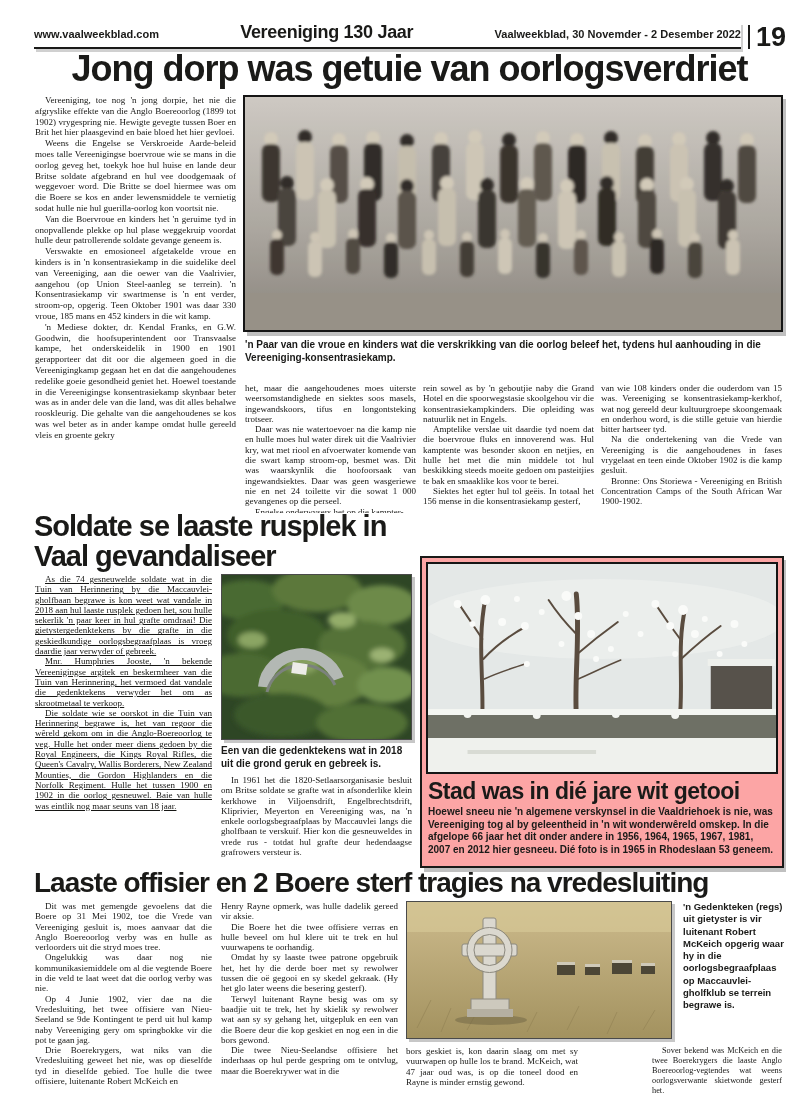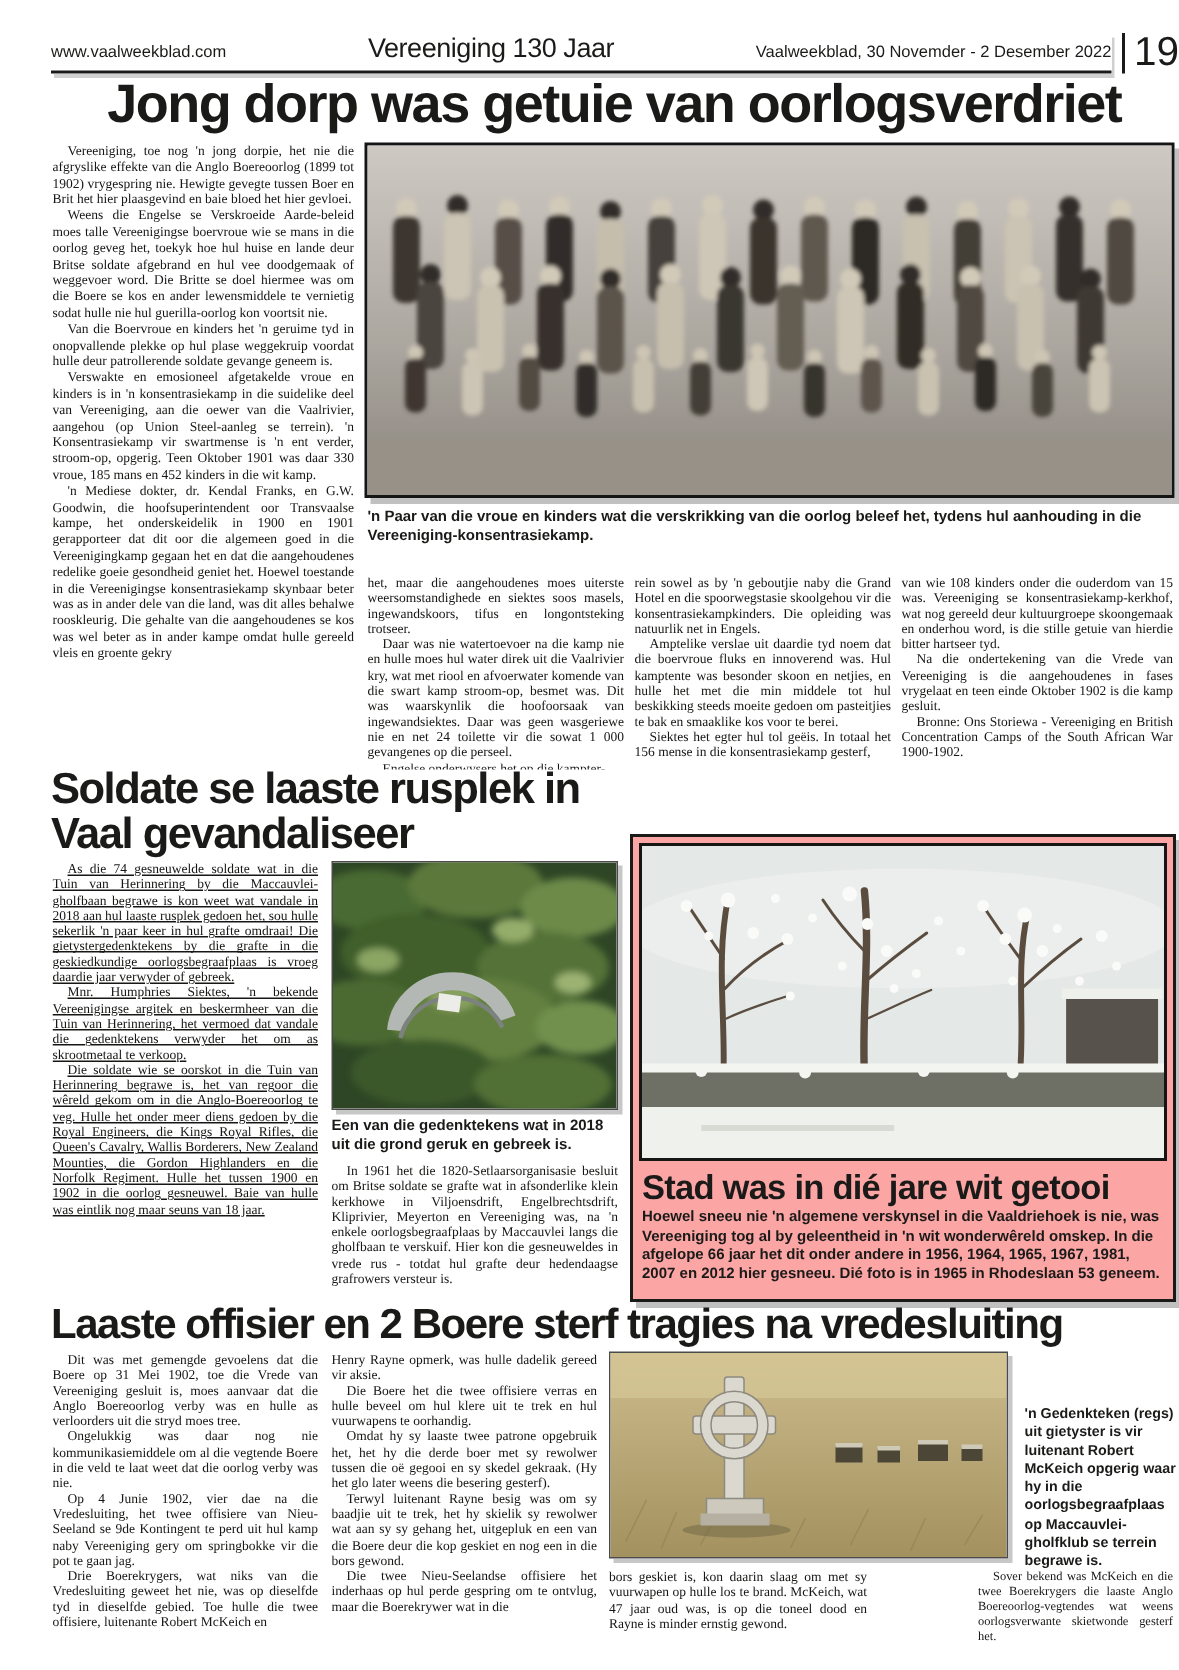--- a/index.html
+++ b/index.html
@@ -4,22 +4,22 @@
 <style>
   * { margin:0; padding:0; box-sizing:border-box; }
   html,body { background:#ffffff; }
   .page {
     position:relative; width:786px; height:1113px; background:#ffffff;
     font-family:"Liberation Serif", serif; color:#1a1a18; overflow:hidden;
   }
   
   .masthead {
     position:absolute; left:34px; top:22px; width:752px;
-    display:flex; 
-    font-family:"Liberation Sans", sans-serif; font-weight:normal;
+    display:flex; align-items:flex-end;
+    font-family:"Liberation Sans", sans-serif; font-weight:bold;
   }
   .masthead-main {
     flex:1; display:flex; align-items:baseline; justify-content:space-between;
     border-bottom:2px solid #1a1a18; padding-bottom:4px;
     box-shadow:2px 3px 0 rgba(150,150,150,.45);
   }
   .site-url { font-size:11px; letter-spacing:0; }
   .edition-banner { font-size:18px; letter-spacing:-0.3px; }
   .edition-date { font-size:11px; }
   .page-number { font-size:27px; line-height:24px; padding-left:6px; margin-left:7px;
@@ -68,21 +68,21 @@
   }
   #monument-photo { left:221px; top:574px; width:191px; height:166px; }
   #cross-photo { left:406px; top:901px; width:266px; height:138px; }
   
   .caption {
     position:absolute; font-family:Liberation Sans, sans-serif; font-weight:bold;
     font-size:10px; line-height:12.5px; color:#1a1a18;
   }
   #a1cap { left:245px; top:339px; width:537px; }
   #a2cap { left:221px; top:745px; width:191px; }
-  #a3cap { left:683px; top:901px; width:101px; font-size:9.5px; line-height:12.3px;margin-top:36px; }
+  #a3cap { left:683px; top:901px; width:101px; font-size:9.5px; line-height:12.3px; }
   
   .snow-box {
     position:absolute; left:420px; top:556px; width:364px; height:312px;
     background:#fca5a5; border:2px solid #1a1a18; padding:4px;
     box-shadow:4px 4px 0 rgba(130,130,130,.5);
   }
   .snow-photo { border:2px solid #151515; width:352px; height:212px; background:#e4e8e7; }
   .snow-photo svg { display:block; width:100%; height:100%; }
   .snow-headline {
     font:bold 23px/26px "Liberation Sans", sans-serif; letter-spacing:-0.5px;
@@ -203,21 +203,21 @@
   <div id="a1c4" class="body-col cont">
       <p>van wie 108 kinders onder die ouderdom van 15 was. Vereeniging se konsentrasiekamp-kerkhof, wat nog gereeld deur kultuurgroepe skoongemaak en onderhou word, is die stille getuie van hierdie bitter hartseer tyd.</p>
       <p>Na die ondertekening van die Vrede van Vereeniging is die aangehoudenes in fases vrygelaat en teen einde Oktober 1902 is die kamp gesluit.</p>
       <p>Bronne: Ons Storiewa - Vereeniging en British Concentration Camps of the South African War 1900-1902.</p>
     </div>
 
   <h2 class="headline2">Soldate se laaste rusplek in
 Vaal gevandaliseer</h2>
   <div id="a2c1" class="body-col">
       <p>As die 74 gesneuwelde soldate wat in die Tuin van Herinnering by die Maccauvlei-gholfbaan begrawe is kon weet wat vandale in 2018 aan hul laaste rusplek gedoen het, sou hulle sekerlik 'n paar keer in hul grafte omdraai! Die gietystergedenktekens by die grafte in die geskiedkundige oorlogsbegraafplaas is vroeg daardie jaar verwyder of gebreek.</p>
-      <p>Mnr. Humphries Siektes, 'n bekende Vereenigingse argitek en beskermheer van die Tuin van Herinnering, het vermoed dat vandale die gedenktekens verwyder het om as skrootmetaal te verkoop.</p>
+      <p>Mnr. Humphries Jooste, 'n bekende Vereenigingse argitek en beskermheer van die Tuin van Herinnering, het vermoed dat vandale die gedenktekens verwyder het om as skrootmetaal te verkoop.</p>
       <p>Die soldate wie se oorskot in die Tuin van Herinnering begrawe is, het van regoor die wêreld gekom om in die Anglo-Boereoorlog te veg. Hulle het onder meer diens gedoen by die Royal Engineers, die Kings Royal Rifles, die Queen's Cavalry, Wallis Borderers, New Zealand Mounties, die Gordon Highlanders en die Norfolk Regiment. Hulle het tussen 1900 en 1902 in die oorlog gesneuwel. Baie van hulle was eintlik nog maar seuns van 18 jaar.</p>
     </div>
 
   <div id="monument-photo" class="photo-thin">
     <svg viewBox="0 0 189 164" preserveAspectRatio="none">
       <defs>
           <filter id="bl2">
             <feGaussianBlur stdDeviation="2.4"></feGaussianBlur>
           </filter>
         </defs>

